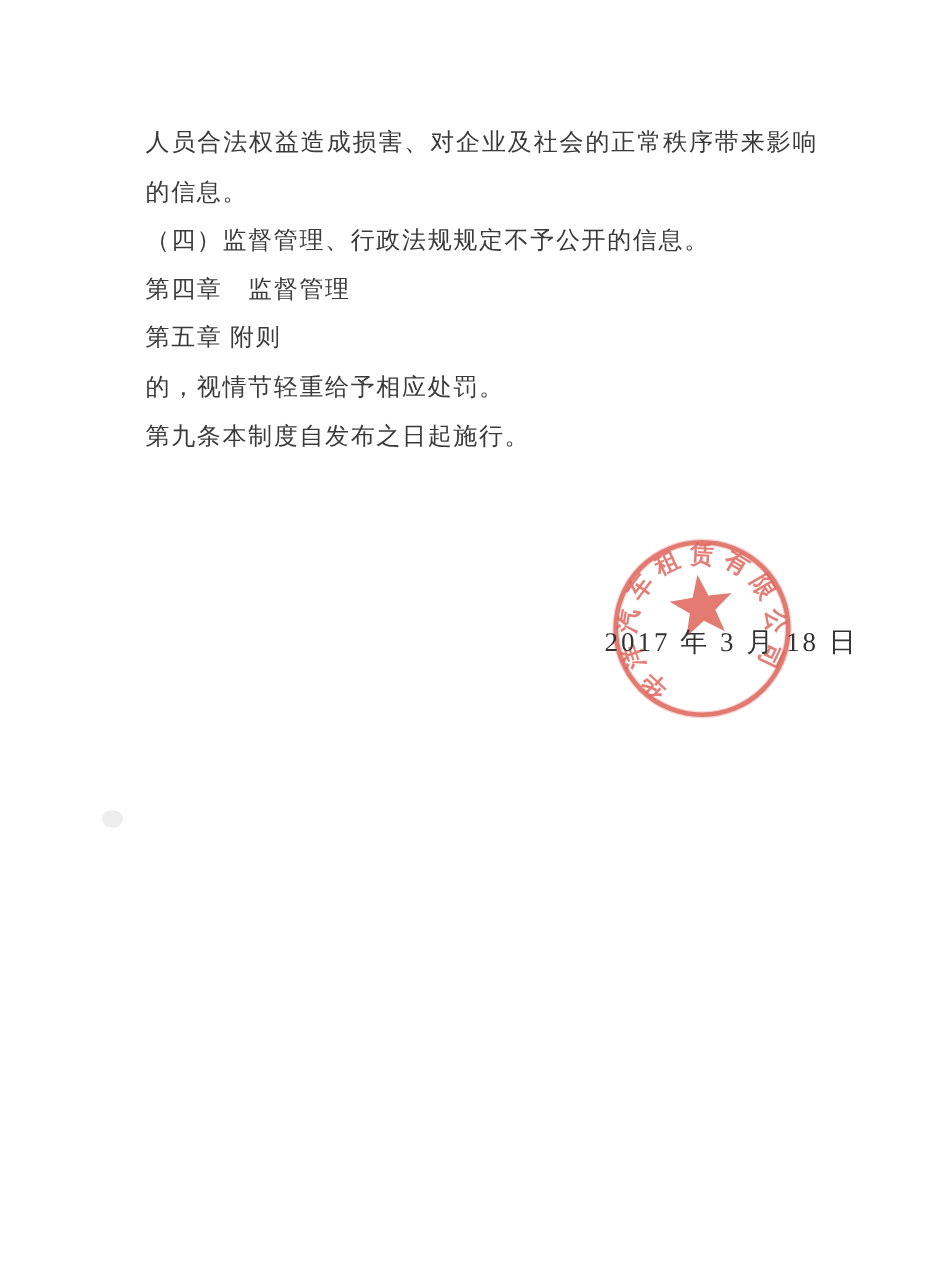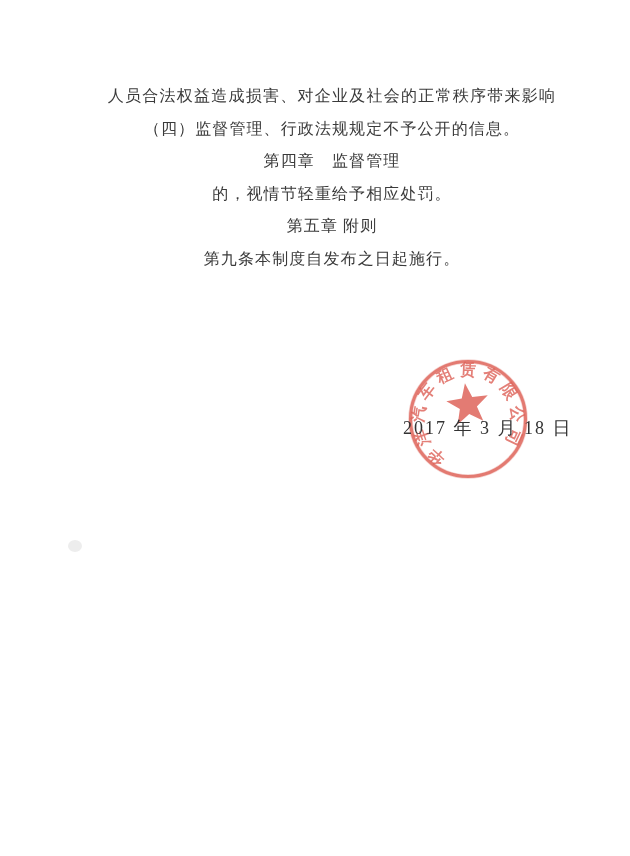--- a/index.html
+++ b/index.html
@@ -20,21 +20,20 @@
     left: 97px;
     top: 80px;
     width: 470px;
     color: #3a3a3a;
     font-size: 16px;
     line-height: 32.6px;
     letter-spacing: 1.1px;
   }
   .text-block .line {
     white-space: pre;
-    text-align: center;
   }
   
   .text-block .line.justified {
     letter-spacing: 1.25px;
   }
   .seal {
     position: absolute;
     left: 402px;
     top: 352px;
     width: 132px;
@@ -86,24 +85,25 @@
     background: #ededed;
   }
 </style>
 </head>
 <body>
 
 <div class="page">
 
   <div class="text-block" style="color: rgb(58, 58, 58);">
     <div class="line justified">人员合法权益造成损害、对企业及社会的正常秩序带来影响</div>
+    <div class="line">的信息。</div>
     <div class="line">（四）监督管理、行政法规规定不予公开的信息。</div>
     <div class="line">第四章　监督管理</div>
+    <div class="line">第五章 附则</div>
     <div class="line">的，视情节轻重给予相应处罚。</div>
-    <div class="line">第五章 附则</div>
     <div class="line">第九条本制度自发布之日起施行。</div>
   </div>
 
   <svg class="seal" viewBox="0 0 132 132" width="132" height="132" aria-hidden="true">
     <defs>
       <path id="seal-arc" d="M 47.4 106.9 A 44 44 0 1 1 97.1 98.1" fill="none"></path>
     </defs>
     <circle class="ring-soft" cx="66" cy="67" r="57.5"></circle>
     <circle class="ring" cx="66" cy="67" r="57.5"></circle>
     <text class="arc-text">

